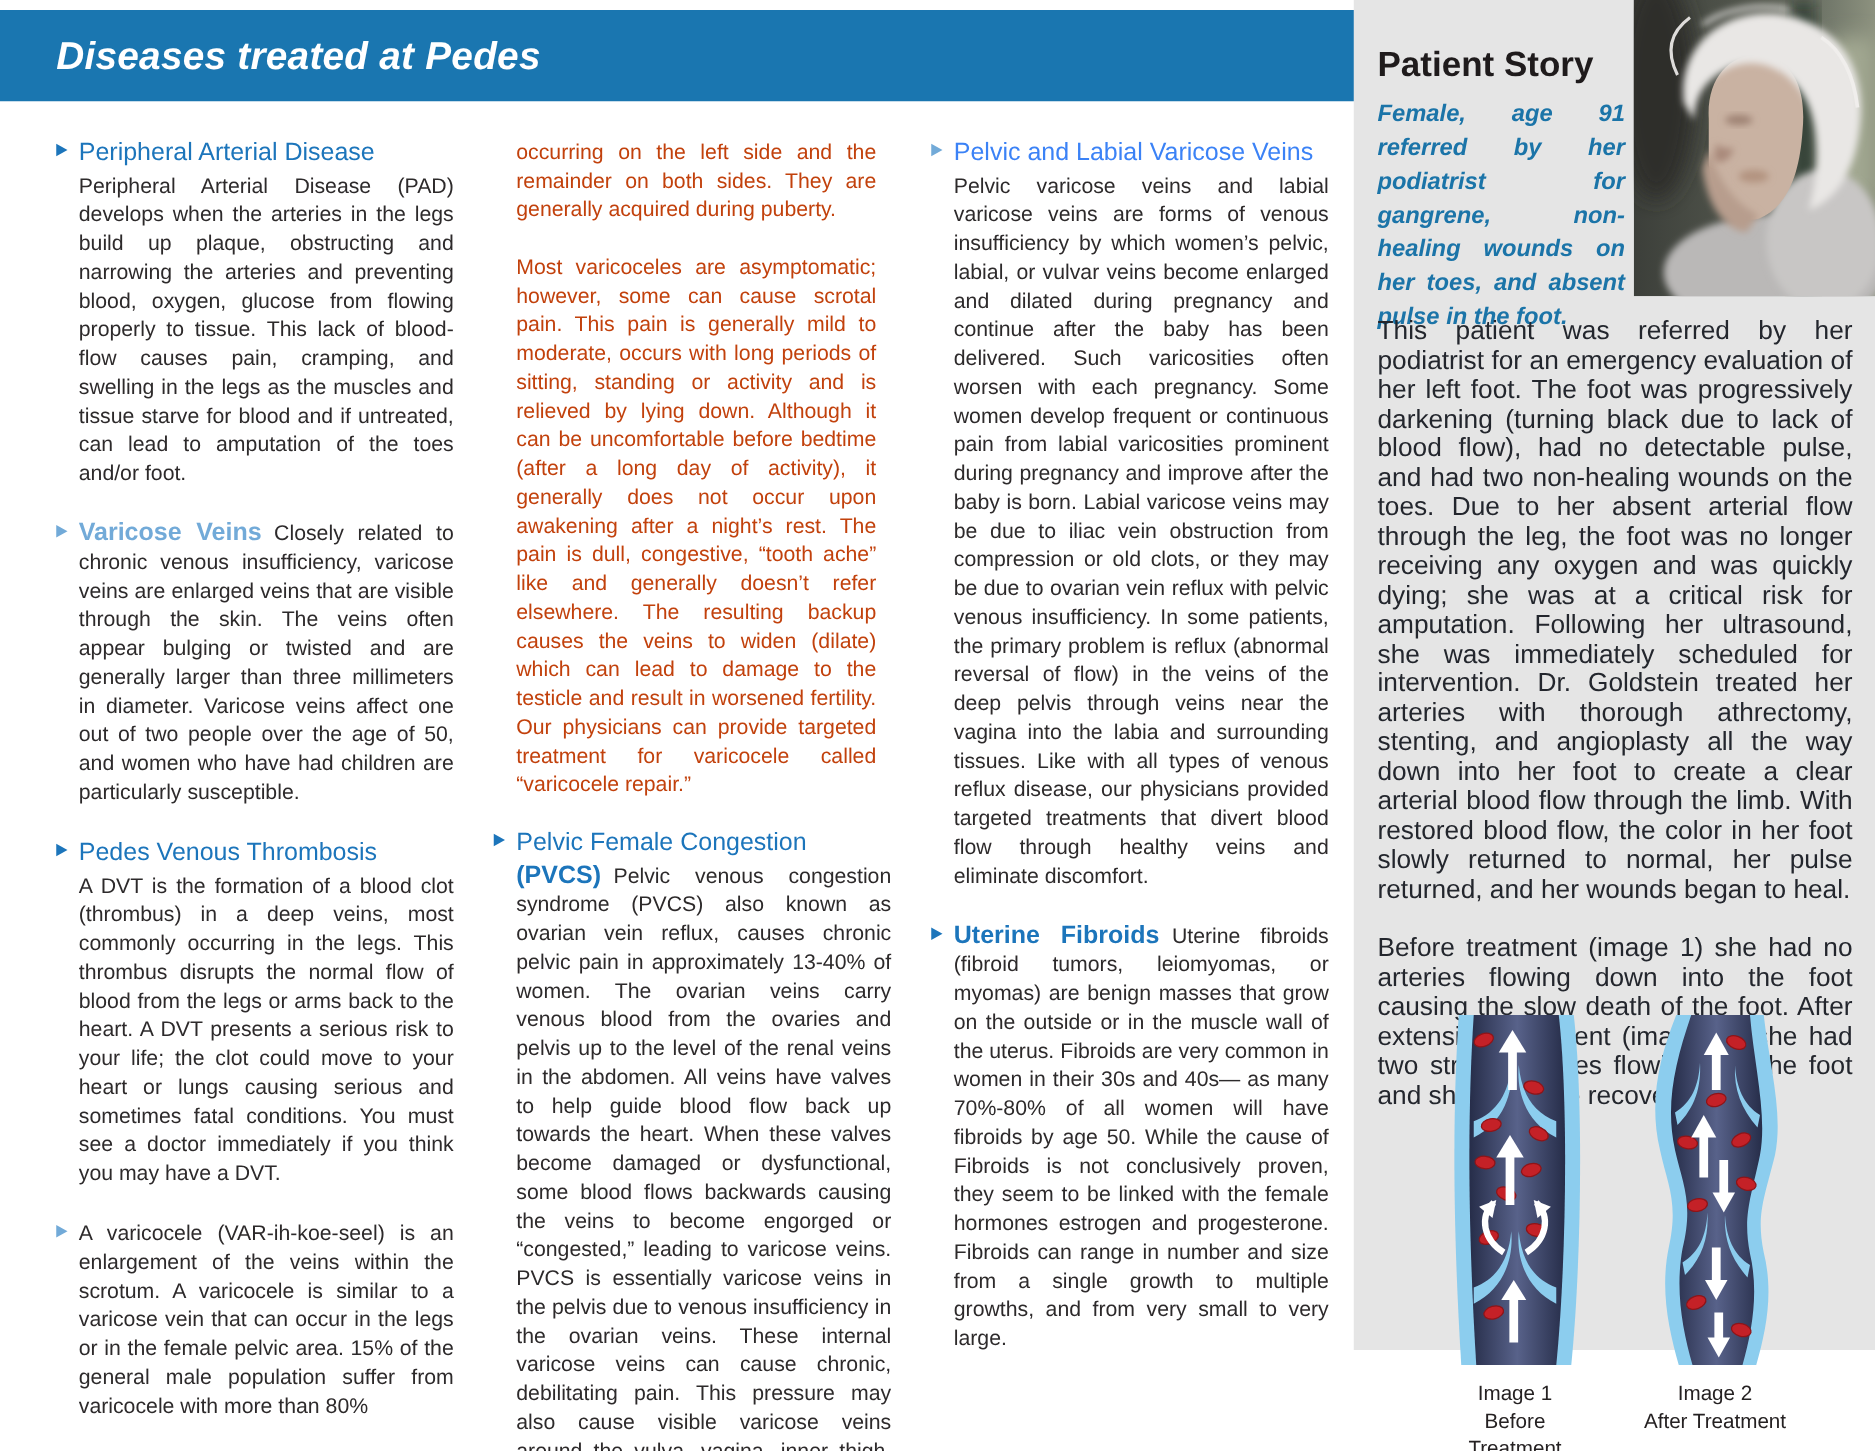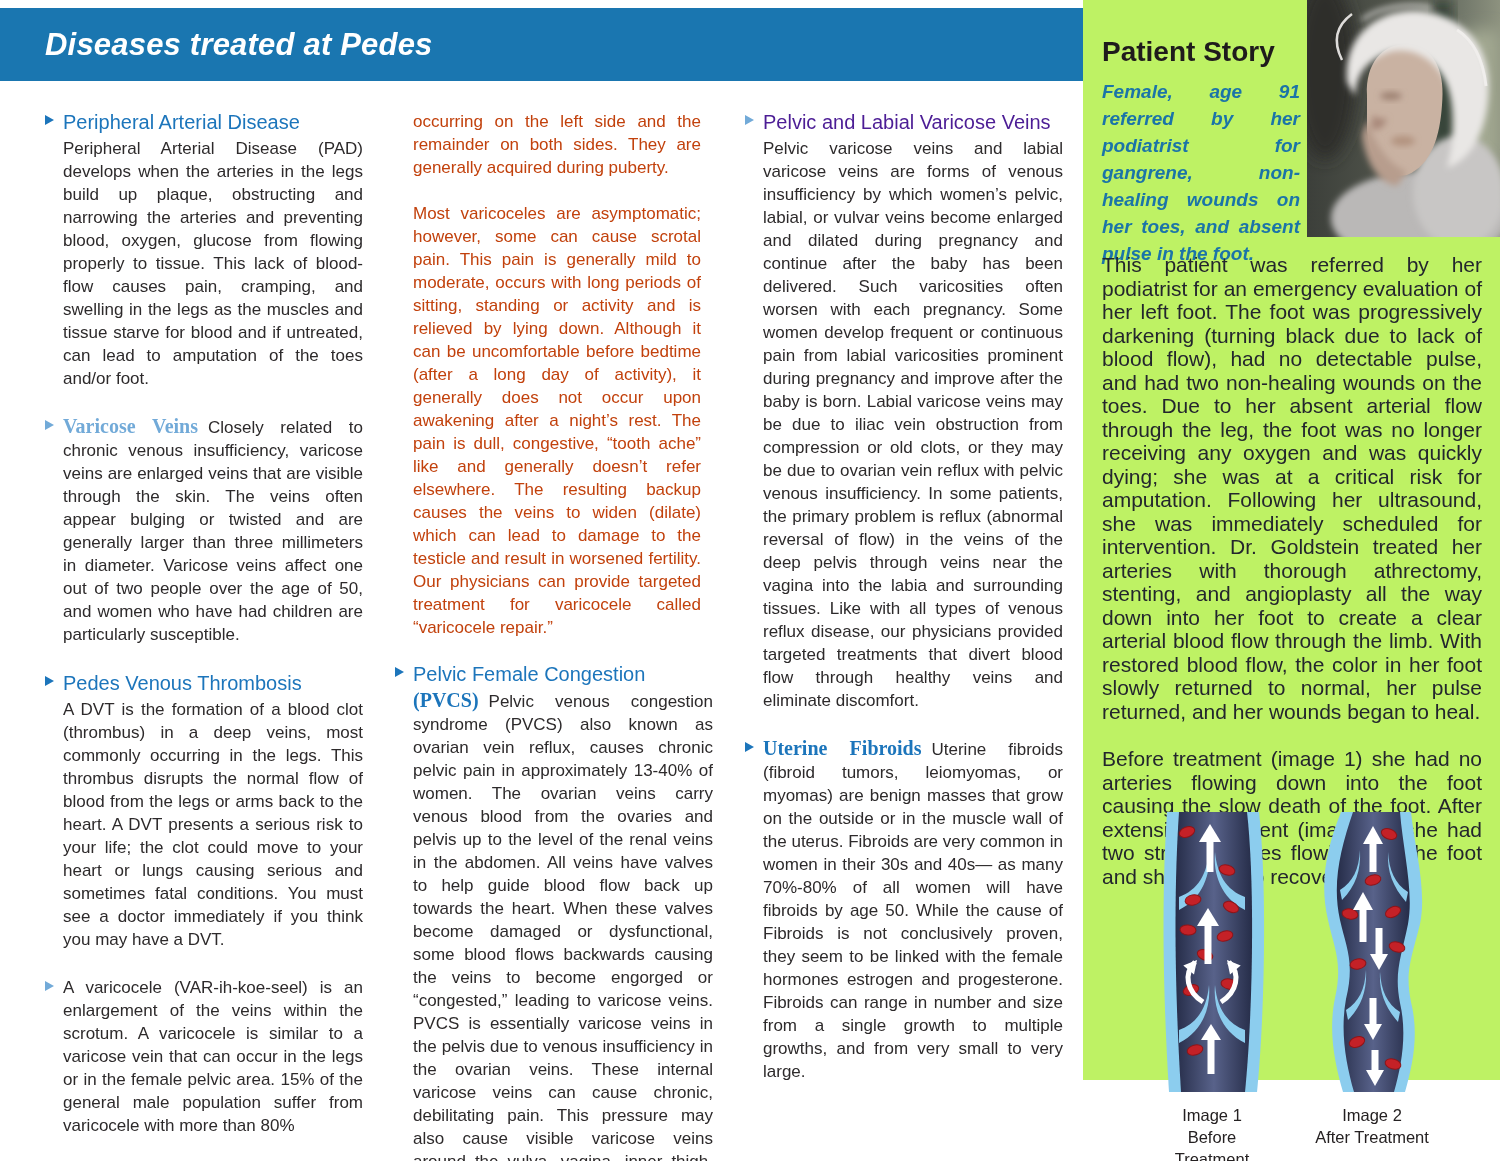--- a/index.html
+++ b/index.html
@@ -17,27 +17,27 @@
   
   .col{position:absolute;top:110px;width:318px;}
   .col-1{left:45px;} .col-2{left:395px;} .col-3{left:745px;}
   .section{position:relative;padding-left:18px;margin:0 0 25px 0;}
   .tri{
     position:absolute;left:0;top:5px;width:0;height:0;
     border-left:9px solid #1c75bb;border-top:5.5px solid transparent;border-bottom:5.5px solid transparent;
   }
   .section.light .tri{border-left-color:#72aad8;}
   .h-block{display:block;font-weight:normal;font-size:20px;line-height:24px;color:#1c75bb;margin:0 0 3px 0;}
-  .section.light .h-block{color:#4c1d95;}
-  .h-inline{font-weight:bold;font-size:20px;color:#1c75bb;margin-right:10px;font-family:Liberation Serif, serif;}
+  .section.light .h-block{color:#3b82f6;}
+  .h-inline{font-weight:bold;font-size:20px;color:#1c75bb;margin-right:10px;}
   .section.light .h-inline{color:#72aad8;}
   .body-p{font-size:17px;line-height:23px;color:#2d2a2b;text-align:justify;margin:0;}
   .plain-para{font-size:17px;line-height:23px;color:#c2410c;text-align:justify;margin:0 12px 23px 0;padding-left:18px;}
   
-  .sidebar{position:absolute;left:1083px;top:0;width:417px;height:1080px;background:#bef264;}
+  .sidebar{position:absolute;left:1083px;top:0;width:417px;height:1080px;background:#e5e5e5;}
   .ps-title{position:absolute;left:19px;top:36px;font-size:28px;font-weight:bold;color:#1f1b1c;}
   .ps-lead{
     position:absolute;left:19px;top:78px;width:198px;
     font-size:19px;line-height:27px;font-style:italic;font-weight:600;
     color:#1b74a8;text-align:justify;
   }
   .ps-photo{position:absolute;left:224px;top:0;width:193px;height:237px;display:block;}
   .ps-body{position:absolute;left:19px;top:253px;width:380px;}
   .ps-body p{font-size:21px;line-height:23.5px;color:#23262d;text-align:justify;margin:0 0 24px 0;}
   

